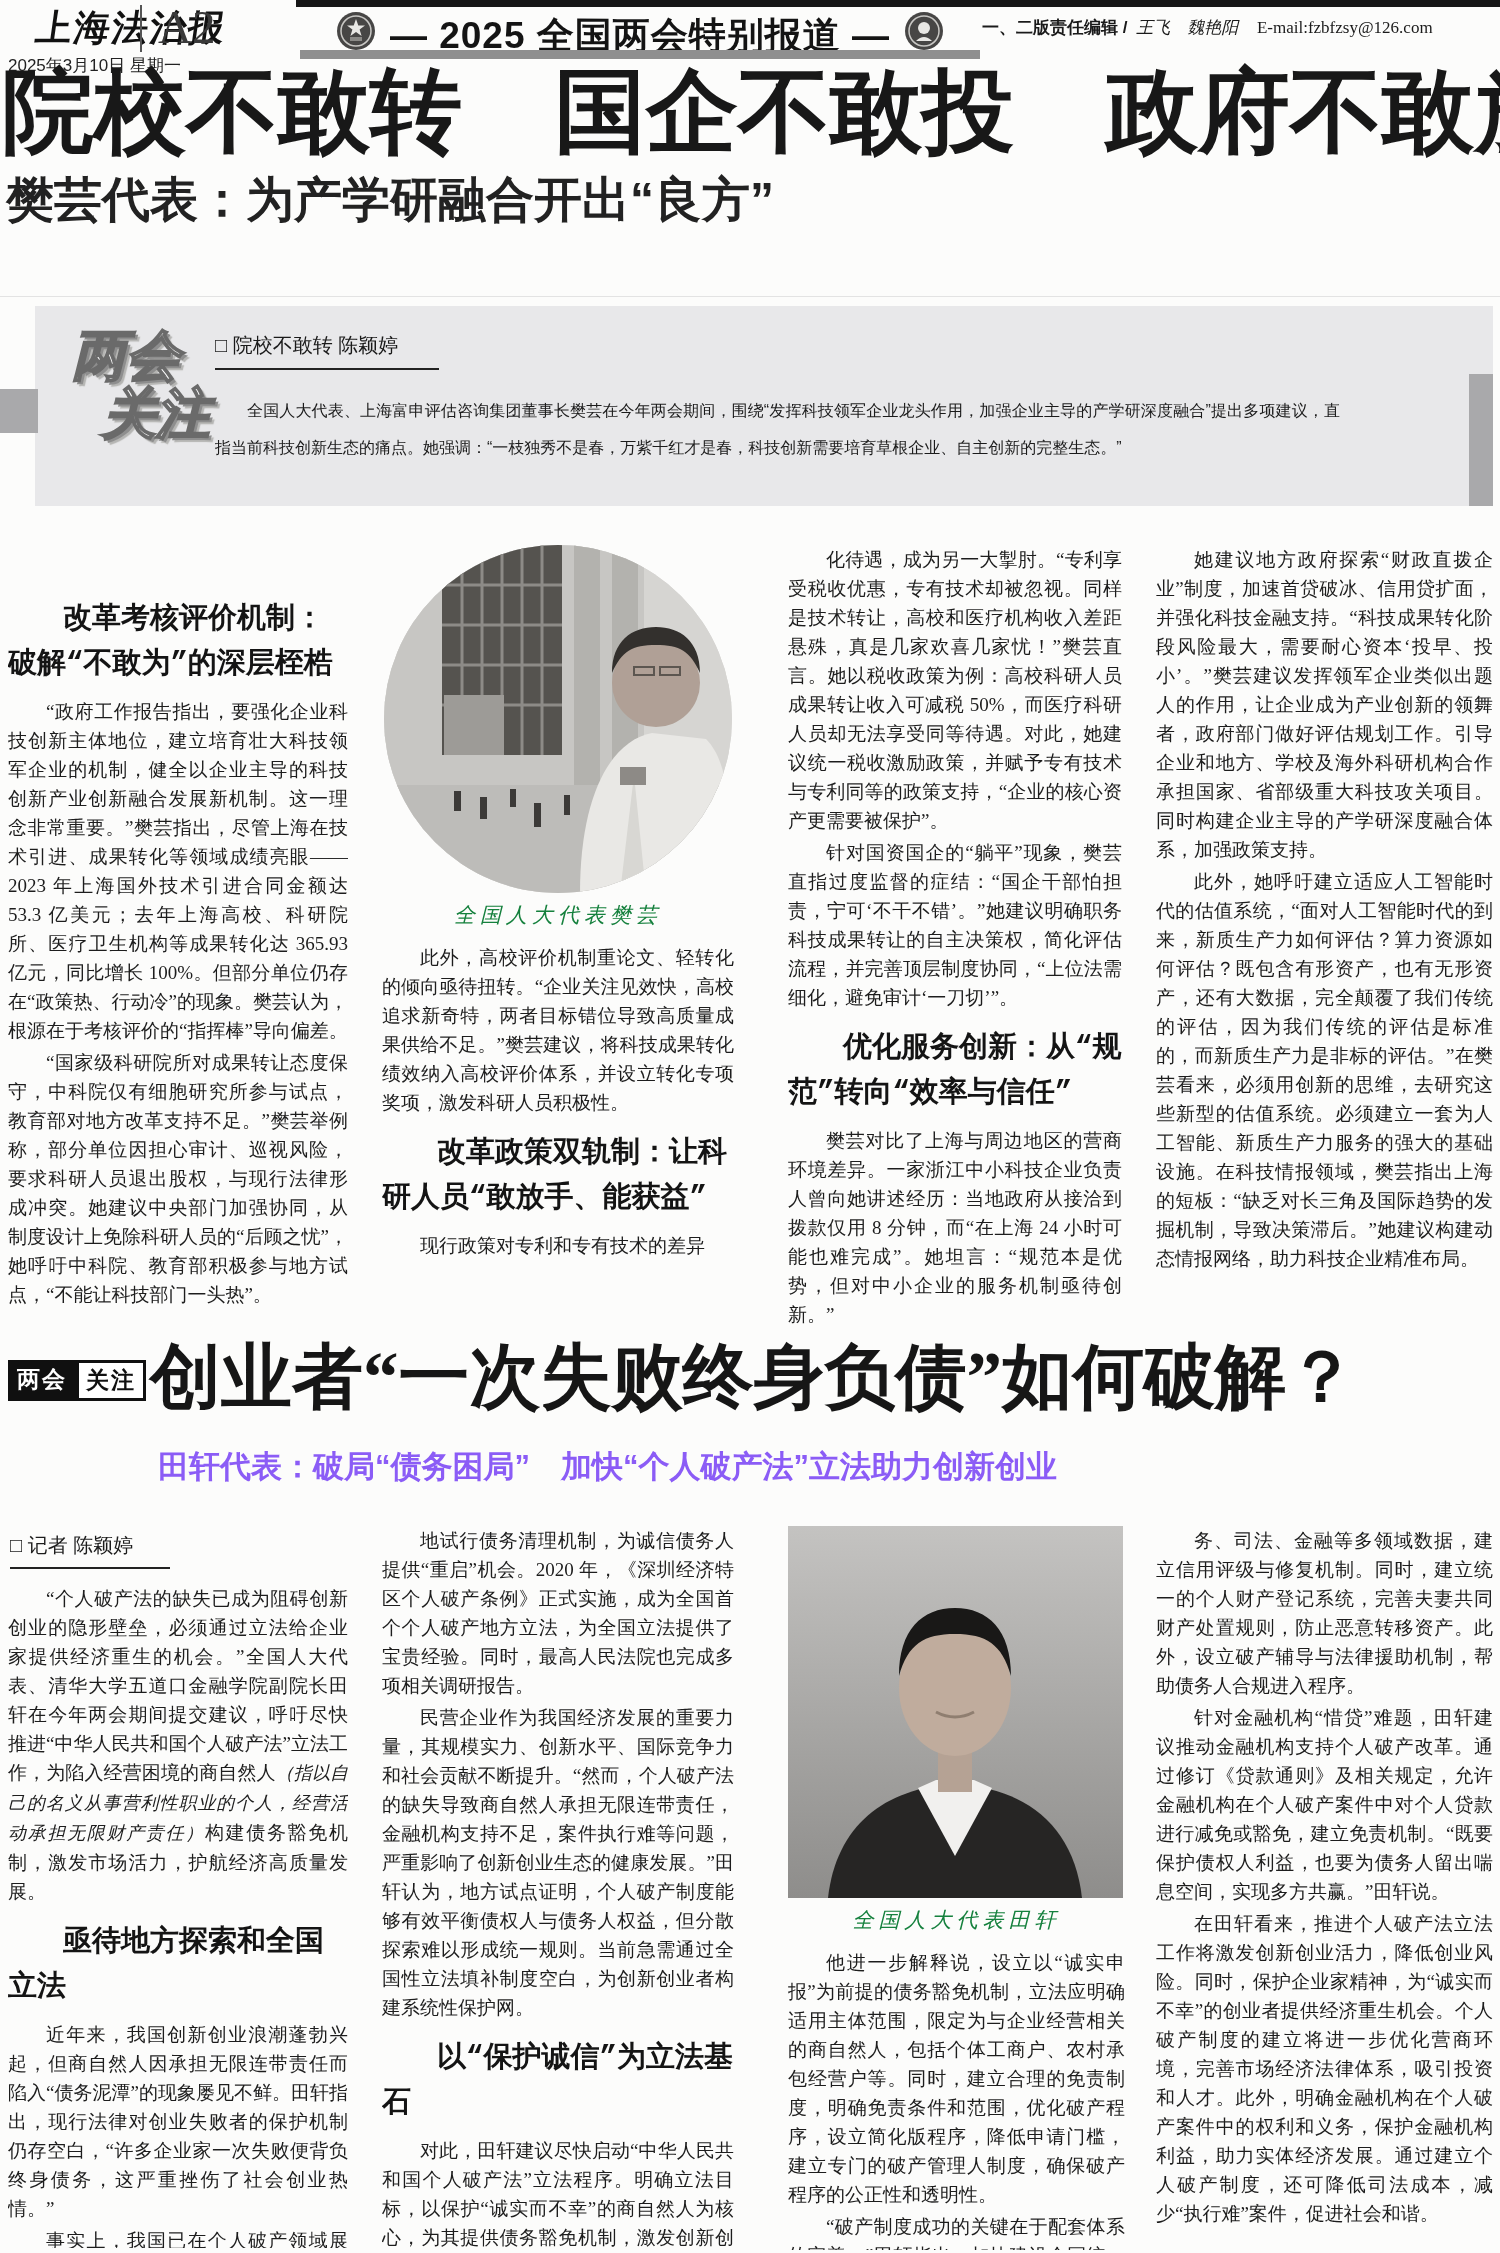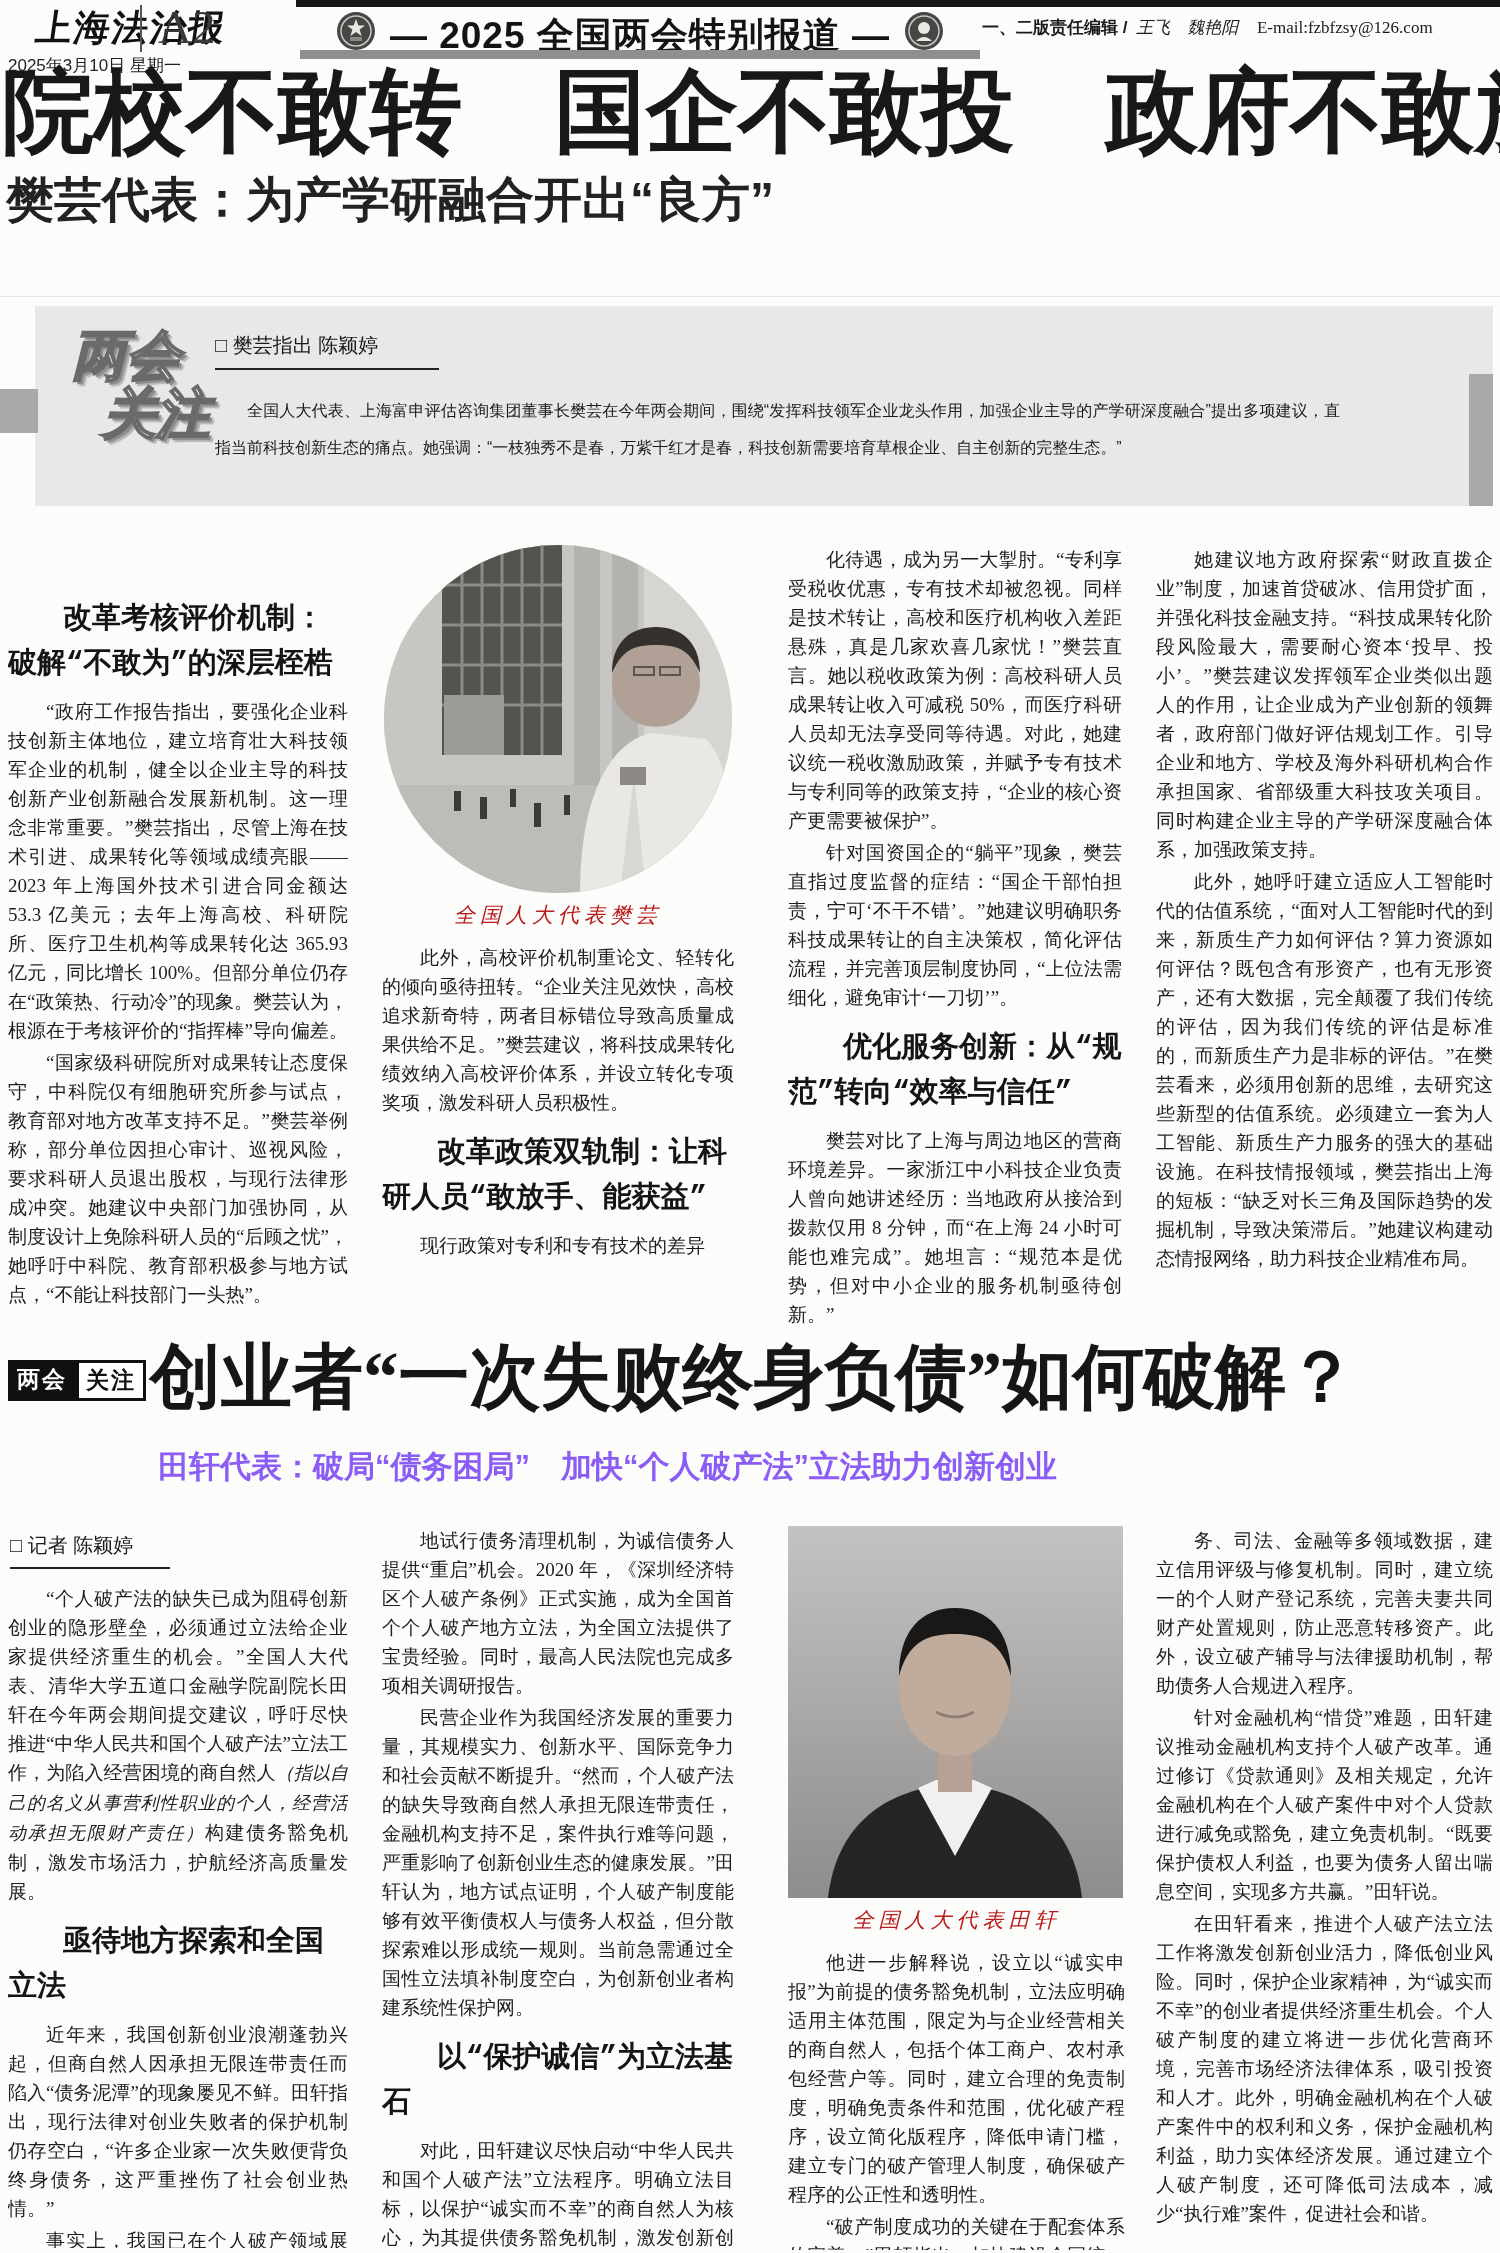--- a/index.html
+++ b/index.html
@@ -41,21 +41,21 @@
   .shead { font-family:Liberation Mono, monospace; font-size:29px; font-weight:bold; line-height:45px; text-indent:1.9em; margin:14px 0 10px; color:#141414; }
   .note-i { font-style:italic; font-size:18px; }
 
   #a1c1 { left:8px;    top:583px; width:340px; height:752px; }
   #a1c2 { left:382px;  top:545px; width:352px; height:790px; }
   #a1c3 { left:788px;  top:545px; width:334px; height:790px; }
   #a1c4 { left:1156px; top:545px; width:337px; height:790px; }
 
   .photo-circle { width:348px; height:348px; border-radius:50%; overflow:hidden; margin:0 auto 8px; background:#d6d5d2; }
   .photo-rect { width:335px; height:372px; overflow:hidden; margin:0 0 8px; background:#b5b4b2; }
-  .caption { font-family:"Liberation Serif",serif; font-style:italic; font-size:21px; letter-spacing:5px; text-align:center; margin-bottom:14px; color:#b91c1c; }
+  .caption { font-family:"Liberation Serif",serif; font-style:italic; font-size:21px; letter-spacing:5px; text-align:center; margin-bottom:14px; color:#15803d; }
 
   
   .a2-badge { position:absolute; left:8px; top:1360px; display:flex; align-items:stretch; }
   .a2-badge .b1 { background:#101010; color:#fff; font-size:23px; font-weight:bold; padding:4px 9px; letter-spacing:2px; }
   .a2-badge .b2 { background:#fff; color:#101010; font-size:23px; font-weight:bold; padding:2px 7px; border:3px solid #101010; letter-spacing:2px; }
   .a2-headline { position:absolute; left:150px; top:1334px; width:1350px; font-family:"Liberation Serif",serif; font-weight:bold; font-size:71px; line-height:86px; white-space:nowrap; color:#161616; }
   .a2-subhead { position:absolute; left:158px; top:1446px; font-size:31px; font-weight:bold; color:#8b5cf6; }
   .a2-byline { position:absolute; left:10px; top:1532px; font-size:20px; }
   .byline-rule2 { position:absolute; left:10px; top:1567px; width:160px; height:2px; background:#222; }
 
@@ -107,21 +107,21 @@
     <h2 class="a1-subhead">樊芸代表：为产学研融合开出“良方”</h2>
     <div class="hairline"></div>
 
     <div class="intro-band"></div>
     <div class="tab-left"></div>
     <div class="tab-right"></div>
     <div class="focus-logo">
       <span class="l1">两会</span>
       <span class="l2">关注</span>
     </div>
-    <div class="a1-byline">□ 樊芸指出  陈颖婷</div>
+    <div class="a1-byline">□ 院校不敢转  陈颖婷</div>
     <div class="byline-rule"></div>
     <p class="a1-intro">全国人大代表、上海富申评估咨询集团董事长樊芸在今年两会期间，围绕“发挥科技领军企业龙头作用，加强企业主导的产学研深度融合”提出多项建议，直指当前科技创新生态的痛点。她强调：“一枝独秀不是春，万紫千红才是春，科技创新需要培育草根企业、自主创新的完整生态。”</p>
 
     <div class="col" id="a1c1">
       <div class="shead">改革考核评价机制：破解“不敢为”的深层桎梏</div>
       <p class="bp">“政府工作报告指出，要强化企业科技创新主体地位，建立培育壮大科技领军企业的机制，健全以企业主导的科技创新产业创新融合发展新机制。这一理念非常重要。”樊芸指出，尽管上海在技术引进、成果转化等领域成绩亮眼——2023 年上海国外技术引进合同金额达 53.3 亿美元；去年上海高校、科研院所、医疗卫生机构等成果转化达 365.93 亿元，同比增长 100%。但部分单位仍存在“政策热、行动冷”的现象。樊芸认为，根源在于考核评价的“指挥棒”导向偏差。</p>
       <p class="bp">“国家级科研院所对成果转让态度保守，中科院仅有细胞研究所参与试点，教育部对地方改革支持不足。”樊芸举例称，部分单位因担心审计、巡视风险，要求科研人员退出股权，与现行法律形成冲突。她建议中央部门加强协同，从制度设计上免除科研人员的“后顾之忧”，她呼吁中科院、教育部积极参与地方试点，“不能让科技部门一头热”。</p>
     </div>
 
     <div class="col" id="a1c2">

